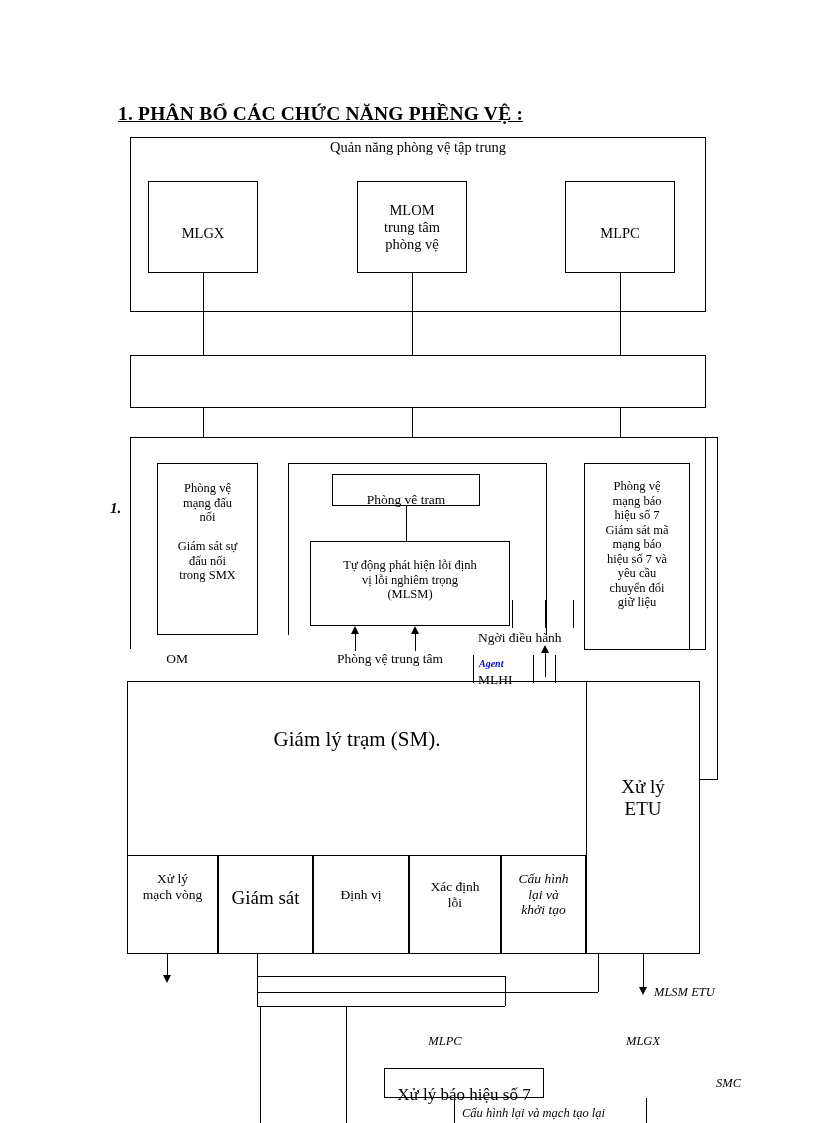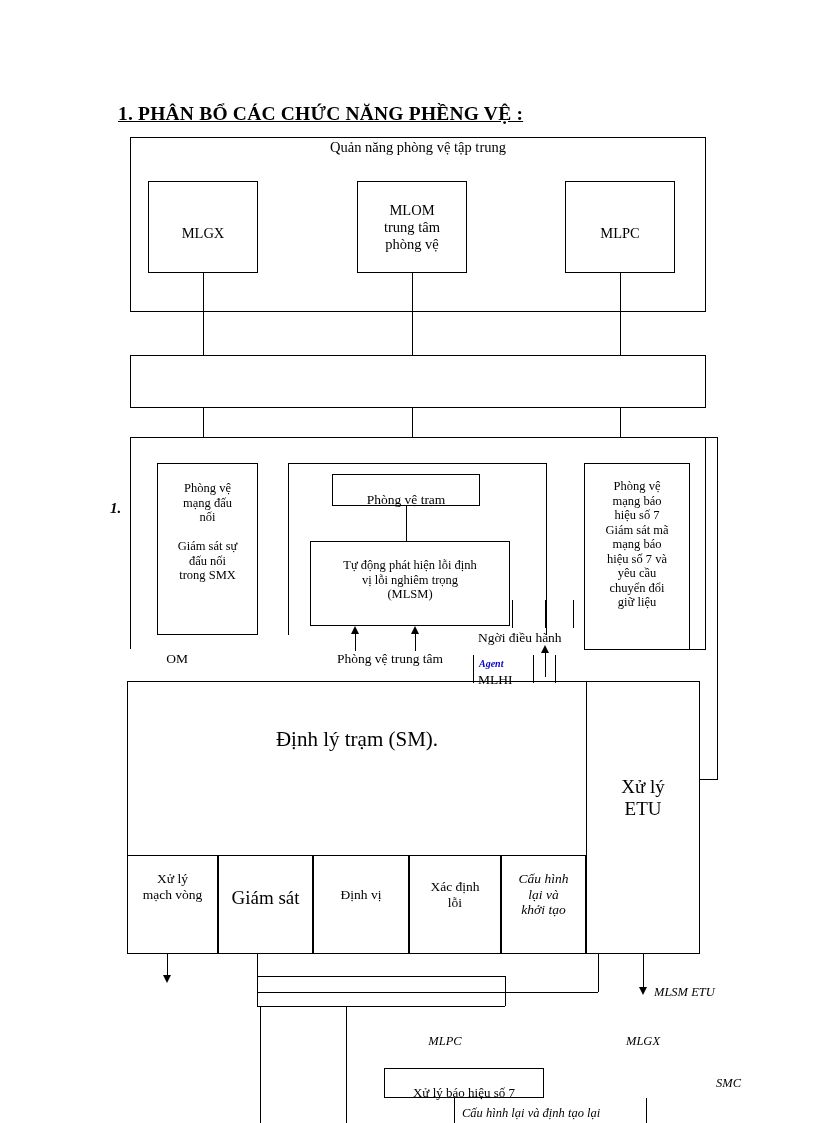--- a/index.html
+++ b/index.html
@@ -180,21 +180,21 @@
   <div class="vline" style="left:555px; top:655px; height:28px;"></div>
   <div class="vline" style="left:512px; top:600px; height:28px;"></div>
   <div class="vline" style="left:545px; top:600px; height:28px;"></div>
   <div class="vline" style="left:573px; top:600px; height:28px;"></div>
 
   <div class="vline" style="left:717px; top:437px; height:342px;"></div>
   <div class="hline" style="left:632px; top:437px; width:85px;"></div>
   <div class="hline" style="left:700px; top:779px; width:18px;"></div>
 
   <div class="box" style="left:127px; top:681px; width:573px; height:273px;"></div>
-  <div class="lbl" style="left:127px; top:727px; width:460px; font-size:21px;">Định lý trạm (SM).</div>
+  <div class="lbl" style="left:127px; top:727px; width:460px; font-size:21px;">Giám lý trạm (SM).</div>
 
   <div class="box" style="left:586px; top:681px; width:114px; height:273px;">
     <div class="boxtext" style="top:84px; font-size:19px;">Xử lý
 ETU</div>
   </div>
 
   <div class="hline" style="left:127px; top:855px; width:459px;"></div>
 
   <div class="box" style="left:127px; top:855px; width:91px; height:99px; border-top:none;">
     <div class="boxtext" style="top:6px; font-size:13.5px;">Xử lý
@@ -232,22 +232,22 @@
   <div class="vline" style="left:346px; top:1006px; height:117px;"></div>
 
   <div class="vline" style="left:643px; top:954px; height:35px;"></div>
   <div class="arrow-down" style="left:639px; top:987px;"></div>
   <div class="lbl italic" style="left:654px; top:985px; width:110px; font-size:12.5px; text-align:left;">MLSM ETU</div>
 
   <div class="lbl italic" style="left:400px; top:1034px; width:90px; font-size:12.5px;">MLPC</div>
   <div class="lbl italic" style="left:598px; top:1034px; width:90px; font-size:12.5px;">MLGX</div>
 
   <div class="box" style="left:384px; top:1068px; width:160px; height:30px;">
-    <div class="boxtext" style="top:6px; font-size:13px;">Xử lý báo hiệu số 7</div>
+    <div class="boxtext" style="top:6px; font-size:17px;">Xử lý báo hiệu số 7</div>
   </div>
   <div class="lbl italic" style="left:716px; top:1076px; width:60px; font-size:12.5px; text-align:left;">SMC</div>
 
   <div class="vline" style="left:454px; top:1098px; height:25px;"></div>
   <div class="vline" style="left:646px; top:1098px; height:25px;"></div>
 
-  <div class="lbl italic" style="left:462px; top:1106px; width:185px; font-size:12.5px; text-align:left;">Cấu hình lại và định tạo lại</div>
+  <div class="lbl italic" style="left:462px; top:1106px; width:185px; font-size:12.5px; text-align:left;">Cấu hình lại và mạch tạo lại</div>
 
 </div>
 
 </body></html>

